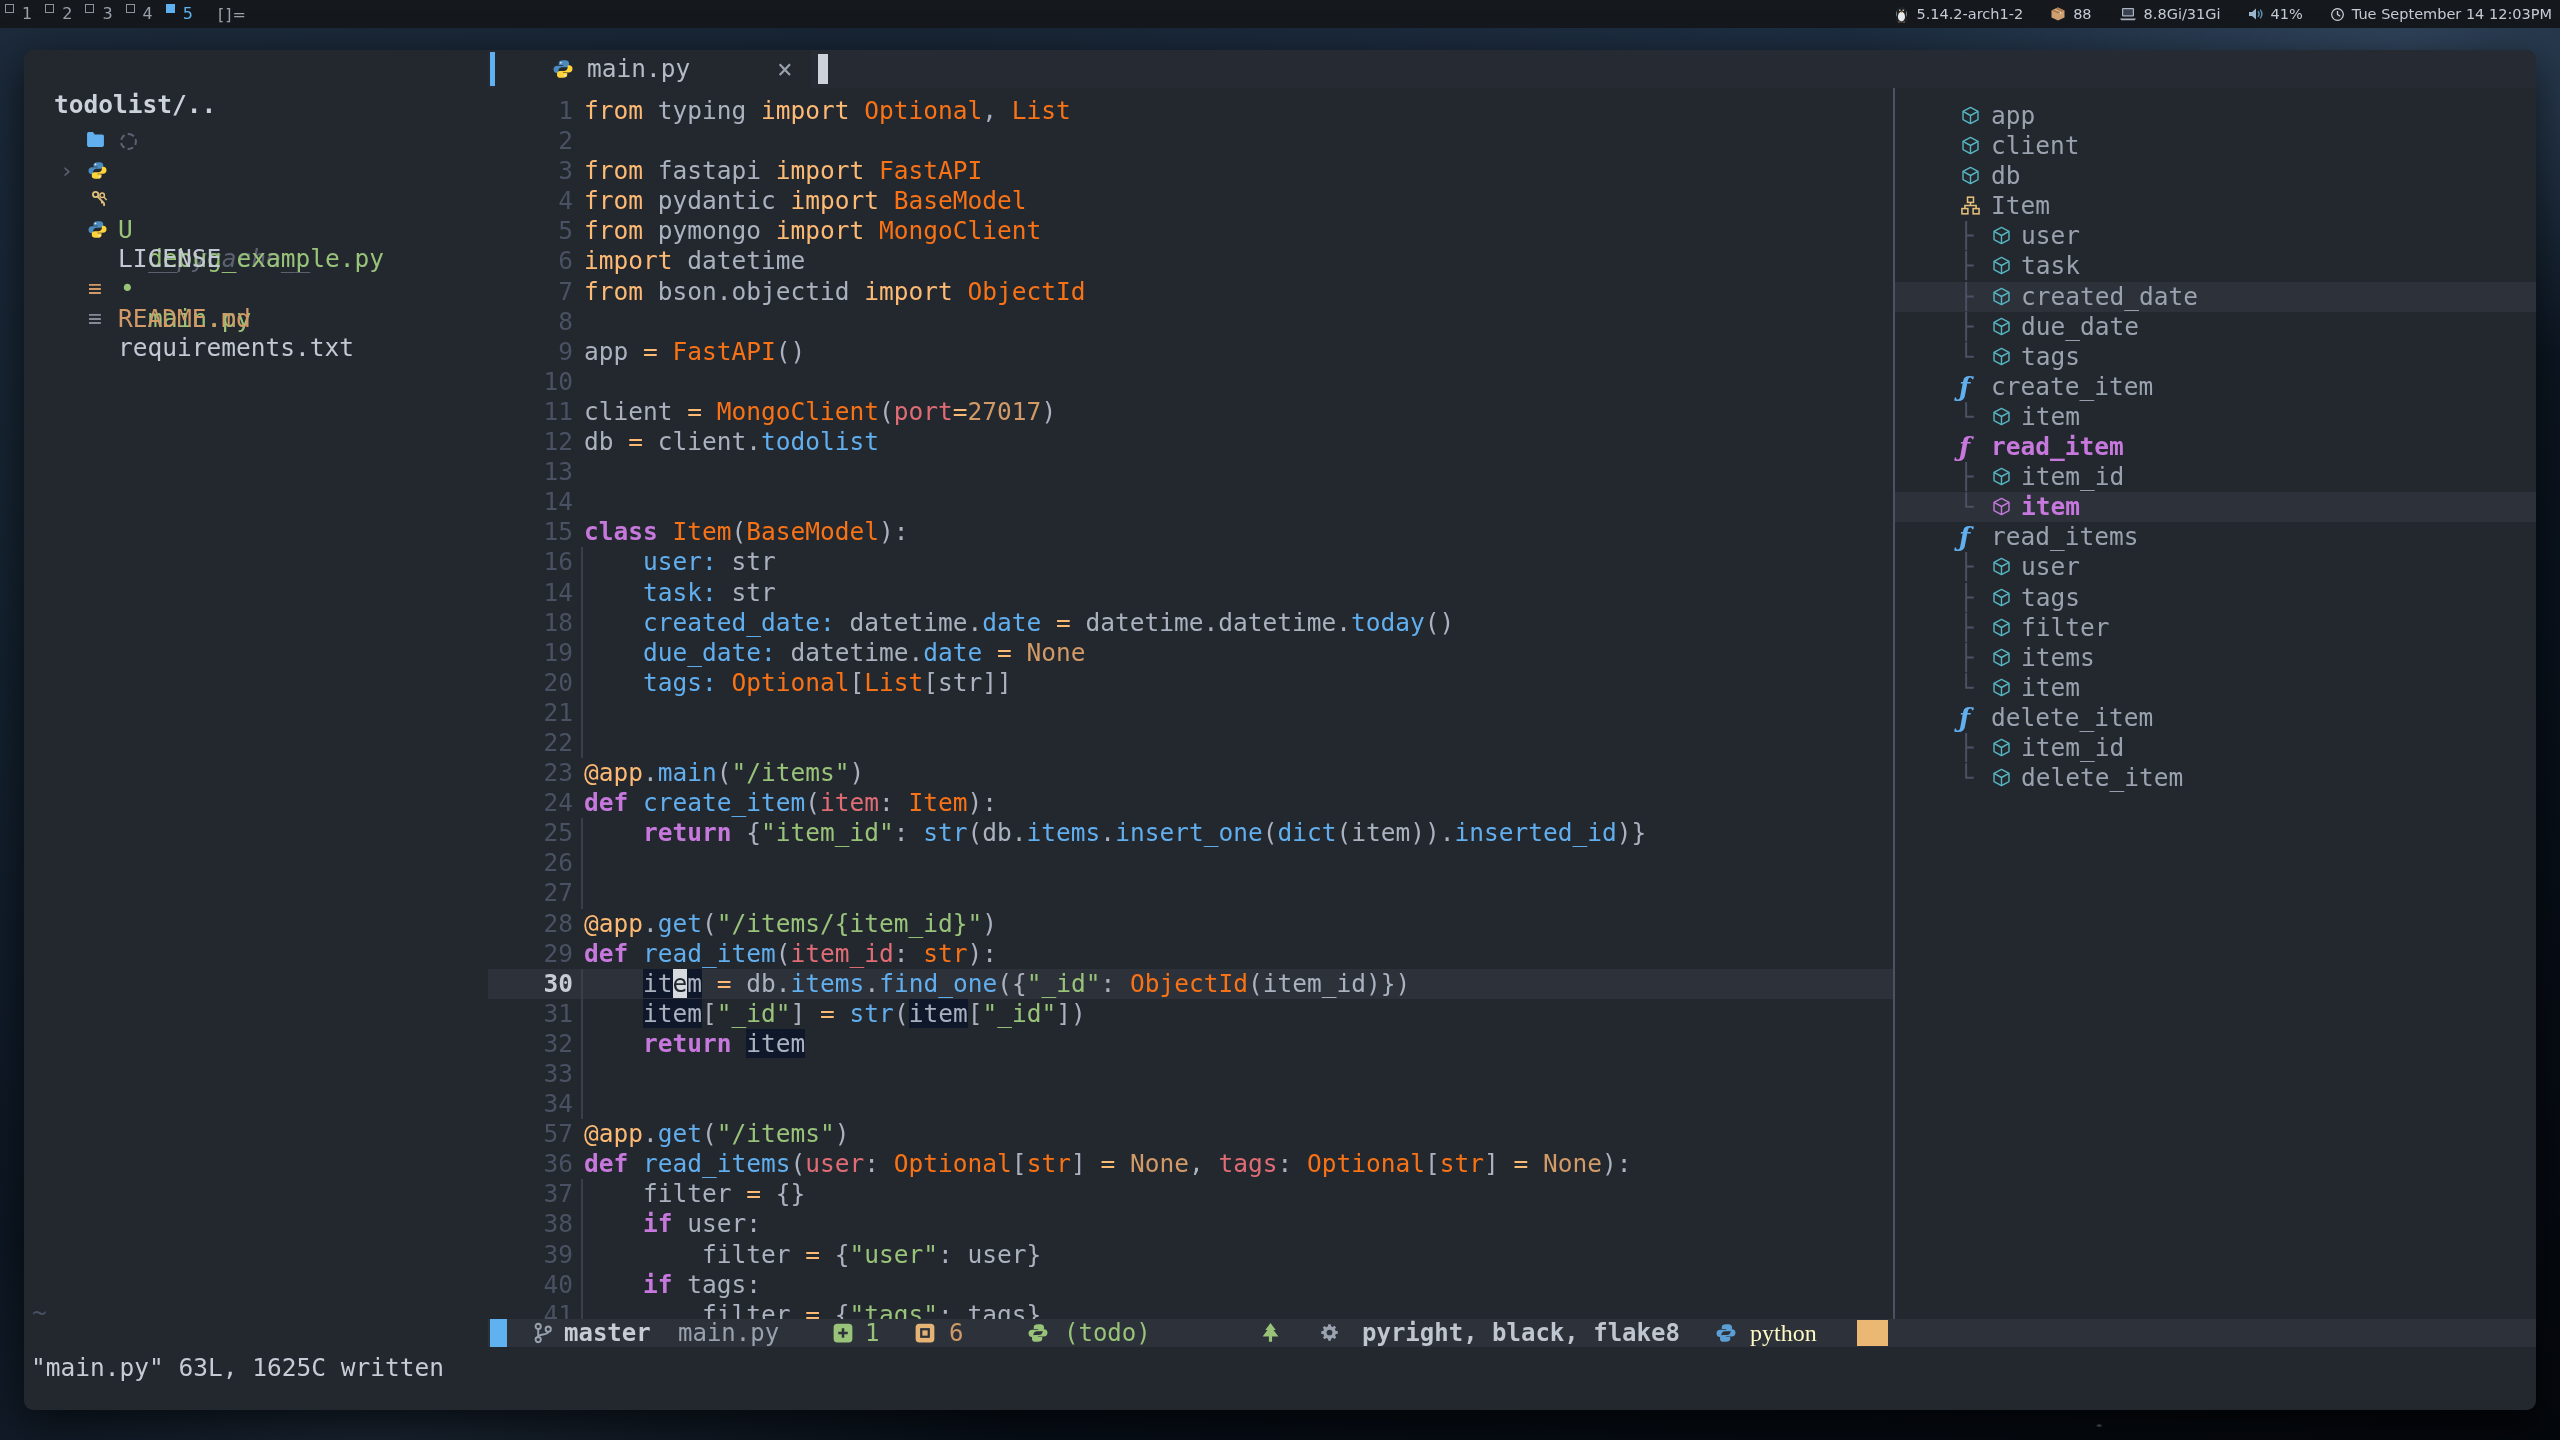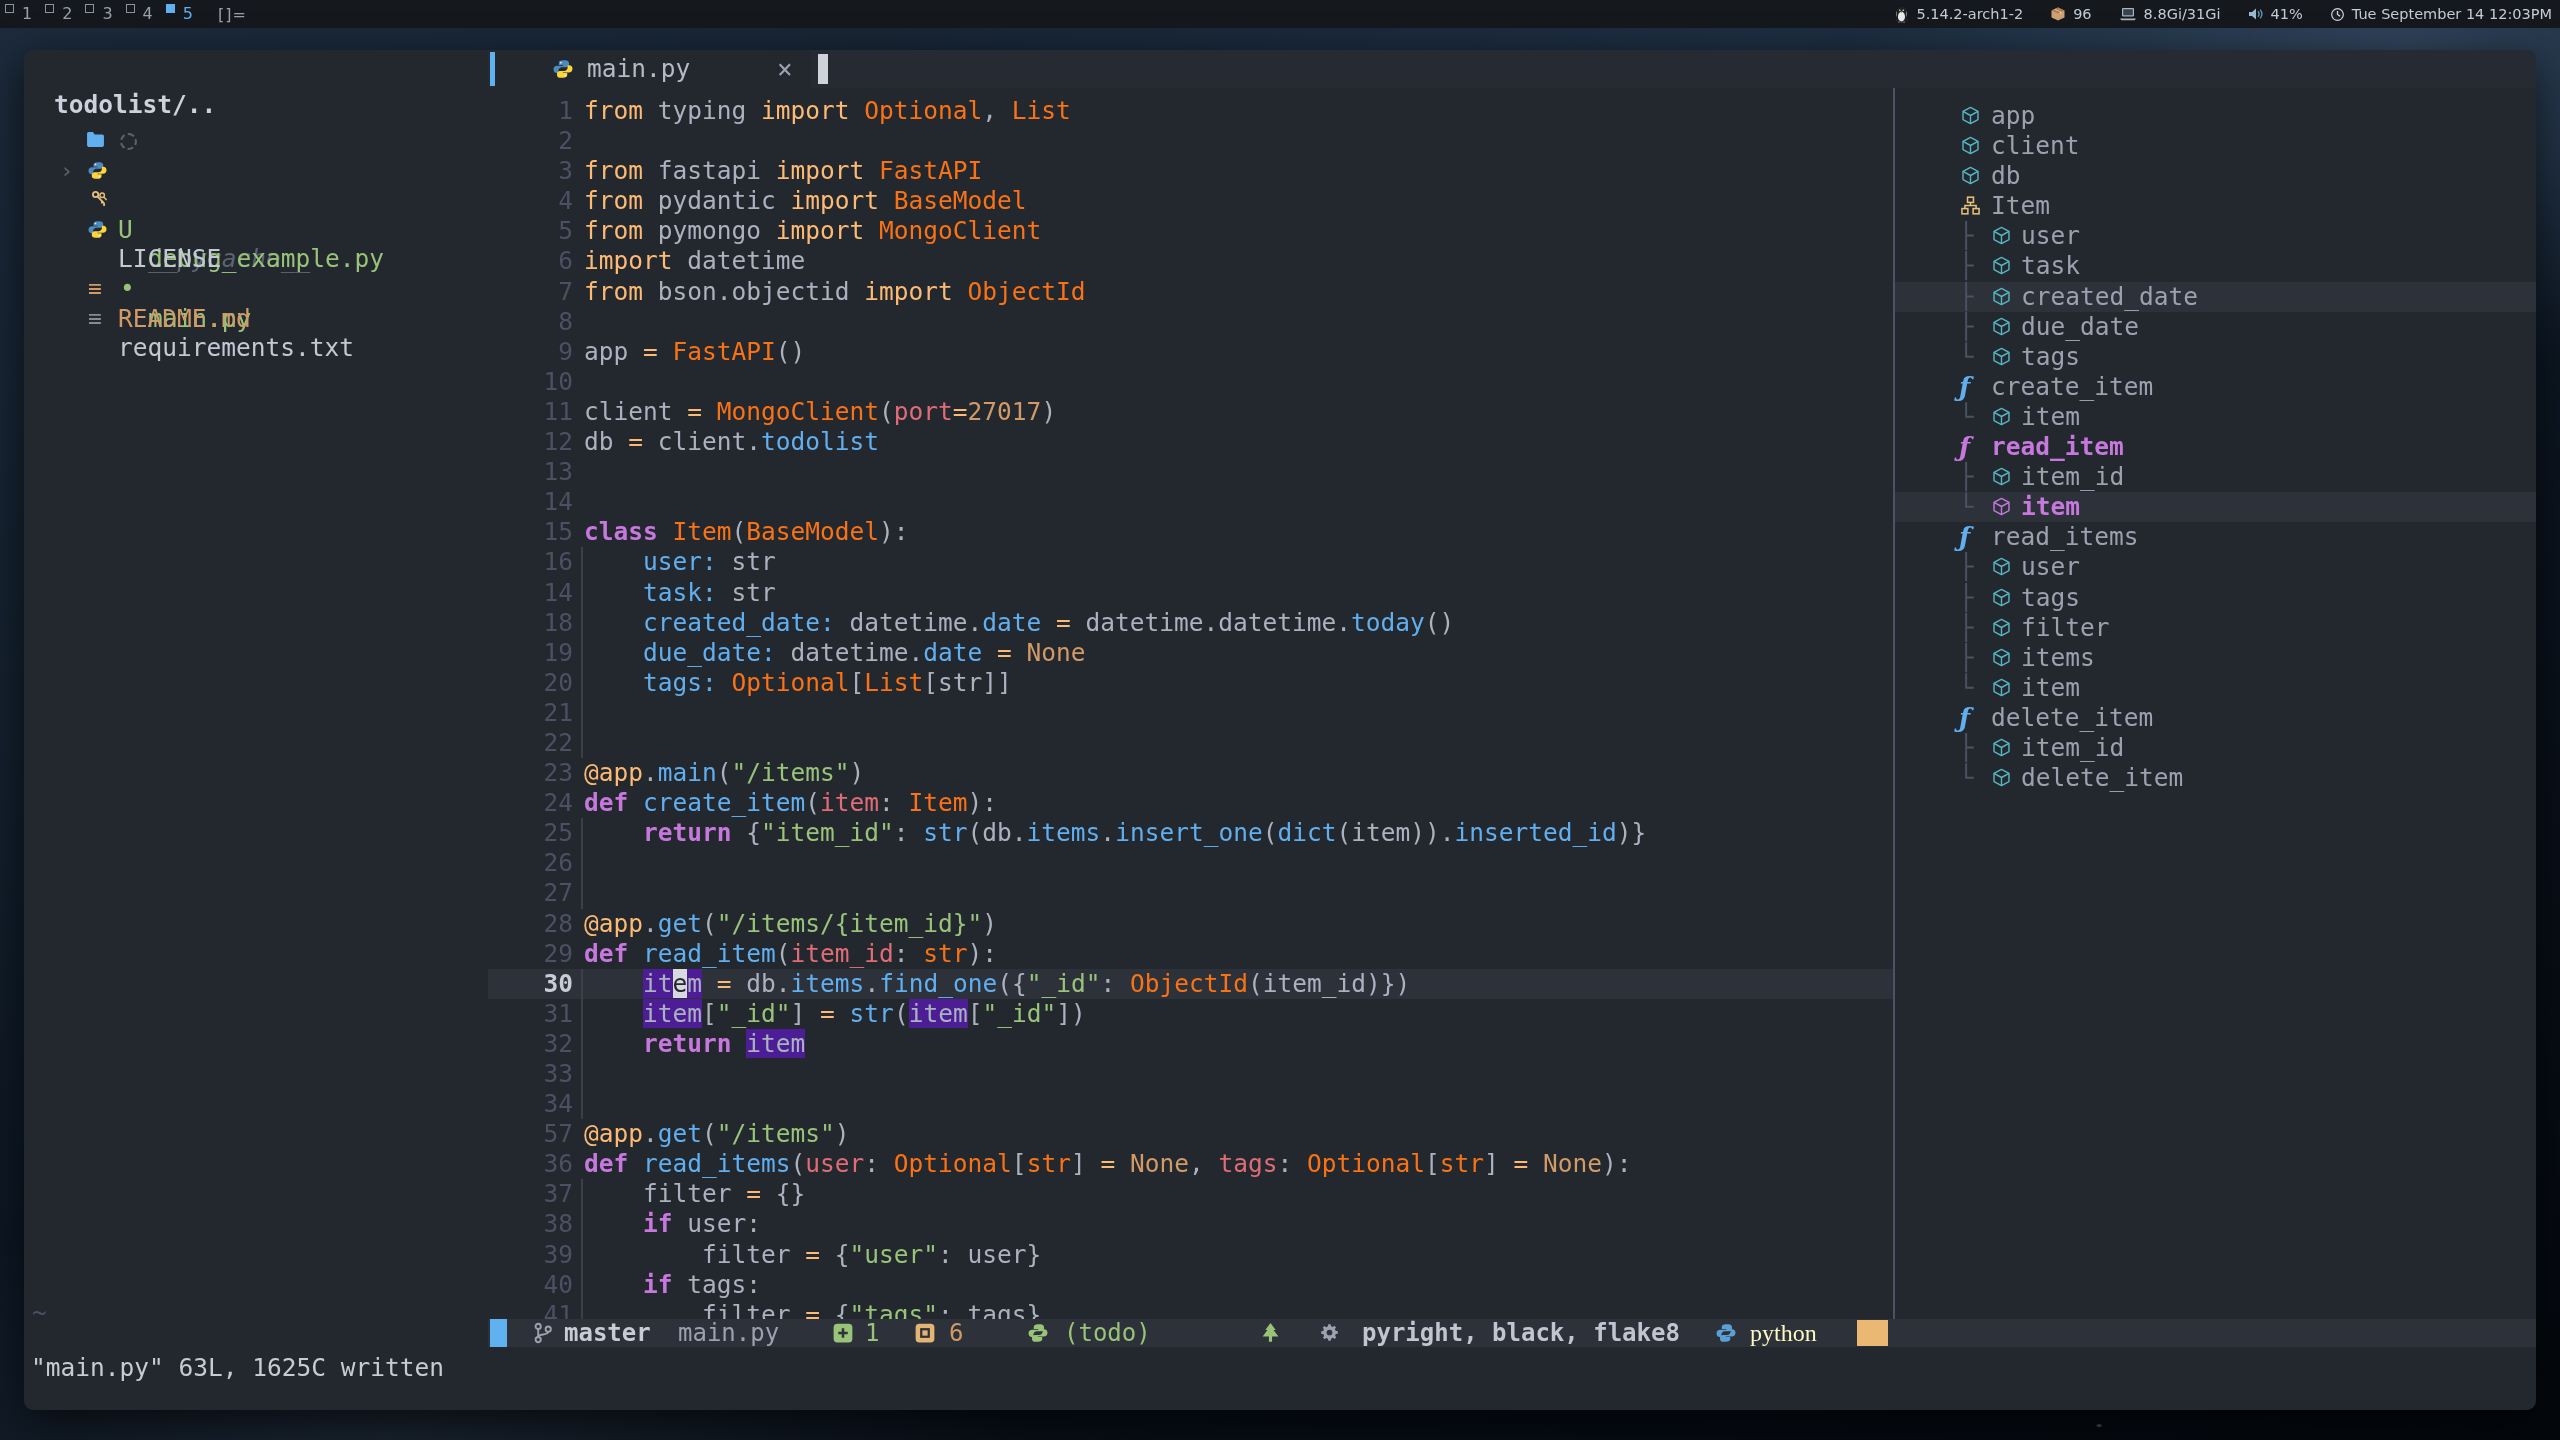--- a/index.html
+++ b/index.html
@@ -58,21 +58,21 @@
   
   .editor{position:absolute;left:464px;top:38px;width:1405px;height:1231px;overflow:hidden;padding-top:8px;box-sizing:border-box;}
   .cl{position:relative;height:30.1px;font-size:24.5px;line-height:30.1px;}
   .cl.cursorline{background:#2c313a;}
   .cl .ln{position:absolute;left:0;width:85px;text-align:right;color:#495162;}
   .cl.cursorline .ln{color:#c8ccd4;font-weight:bold;}
   .cl .guide{position:absolute;left:93px;top:0;width:2px;height:30.1px;background:#3a3f4a;}
   .cl .code{position:absolute;left:96px;white-space:pre;}
   .sw{color:#abb2bf;} .sk{color:#fdba74;} .skb{color:#c678dd;font-weight:bold;}
   .ss{color:#98c379;} .sf{color:#61afef;} .st{color:#f97316;} .sn{color:#d19a66;} .sp{color:#e06c75;}
-  .sh{color:#abb2bf;background:#4c1d95;} .sc{color:#23272e;background:#d7dbe0;}
+  .sh{color:#abb2bf;background:#0f172a;} .sc{color:#23272e;background:#d7dbe0;}
   
   .vsep{position:absolute;left:1869px;top:38px;width:2px;height:1231px;background:#4b5263;}
   
   .tagbar{position:absolute;left:1871px;top:38px;width:641px;height:1231px;overflow:hidden;padding-top:13px;box-sizing:border-box;}
   .tg{position:relative;height:30.1px;font-size:24.5px;line-height:30.1px;color:#9aa2af;}
   .tg.rowhl{background:#2c313a;}
   .tg .kic{position:absolute;left:66px;top:5px;color:#56b6c2;}
   .tg .kic.cls{color:#e5c07b;}
   .tg .fic{position:absolute;left:64px;top:0;color:#61afef;font-style:italic;font-weight:bold;font-family:"DejaVu Serif",serif;font-size:26px;}
   .tg .branch{position:absolute;left:64px;color:#4b5263;}
@@ -231,21 +231,21 @@
       <span class="grp">
         <span class="icon"><svg width="15" height="17">
               <use href="#i-penguin"></use>
             </svg></span>
         <span>5.14.2-arch1-2</span>
       </span>
       <span class="grp">
         <span class="icon"><svg width="16" height="16">
               <use href="#i-package"></use>
             </svg></span>
-        <span>96</span>
+        <span>88</span>
       </span>
       <span class="grp">
         <span class="icon"><svg width="18" height="14">
               <use href="#i-laptop"></use>
             </svg></span>
         <span>8.8Gi/31Gi</span>
       </span>
       <span class="grp">
         <span class="icon"><svg width="16" height="14">
               <use href="#i-volume"></use>

